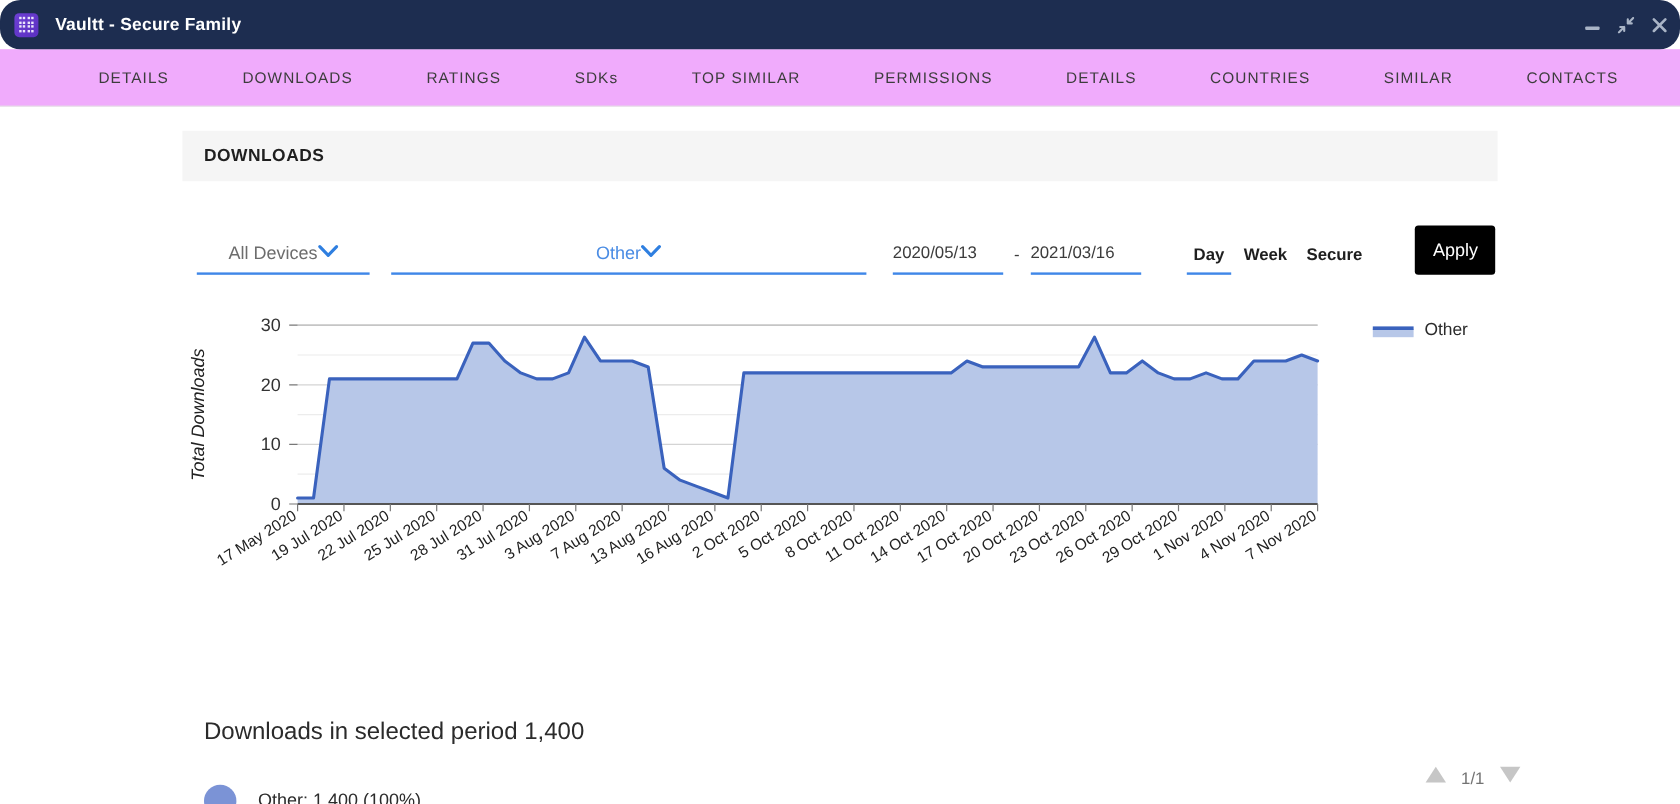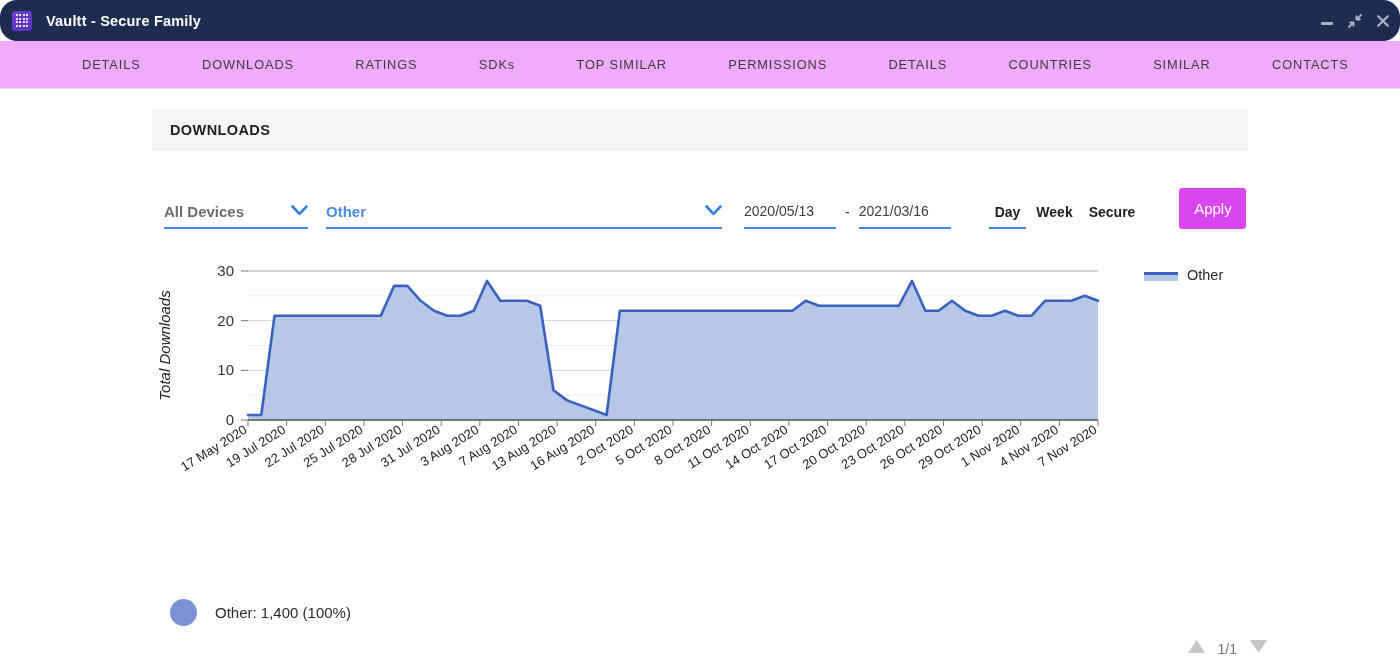--- a/index.html
+++ b/index.html
@@ -77,24 +77,23 @@
   }
 
   
   .filters {
     display: flex; align-items: flex-end;
     margin-top: 30px; height: 48px;
     padding-left: 12px;
   }
   .select-field {
     border-bottom: 2px solid #3f87e8;
-    display: flex; align-items: center; justify-content: space-between;
+    display: flex; align-items: center; justify-content: center;
     padding-bottom: 7px;
     cursor: pointer;
-    font-weight: bold;
   }
   .sf-devices { width: 144px; margin-right: 18px; }
   .sf-other   { width: 396px; margin-right: 22px; }
   .sf-label { font-size: 15px; }
   .sf-devices .sf-label { color: #6d6d6d; }
   .sf-other   .sf-label { color: #4a8ce4; }
   .chev { flex: none; }
 
   .date-field {
     border-bottom: 2px solid #3f87e8;
@@ -107,21 +106,21 @@
   .granularity { display: flex; align-items: flex-end; margin-left: 38px; gap: 4px; }
   .gran-item {
     font-size: 14px; font-weight: bold; color: #1f1f1f;
     padding: 0 6px 7px 6px; cursor: pointer;
     border-bottom: 2px solid transparent;
   }
   .gran-item.active { border-bottom-color: #3f87e8; }
 
   .apply-btn {
     margin-left: 38px; margin-bottom: 0;
-    background: #d946ef; color: #fff;
+    background: #000000; color: #fff;
     font-size: 15px;
     border: none; border-radius: 3px;
     width: 67px; height: 41px;
     cursor: pointer;
     font-family: "Liberation Sans", sans-serif;
   }
 
   
   .chart-wrap { position: relative; margin-top: 28px; height: 250px; }
   .chart-svg { display: block; }
@@ -334,20 +333,21 @@
       <div class="legend">
         <span class="legend-swatch">
           <span class="ls-fill"></span>
             <span class="ls-line"></span>
         </span>
         <span class="legend-label">Other</span>
       </div>
     </div>
 
     <div class="summary">
+      <div class="summary-title">Downloads in selected period 1,400</div>
       <div class="summary-row">
         <span class="summary-dot"></span>
         <span class="summary-text">Other: 1,400 (100%)</span>
       </div>
     </div>
 
   </div>
 
   <div class="pager">
     <span class="pg-arrow">

